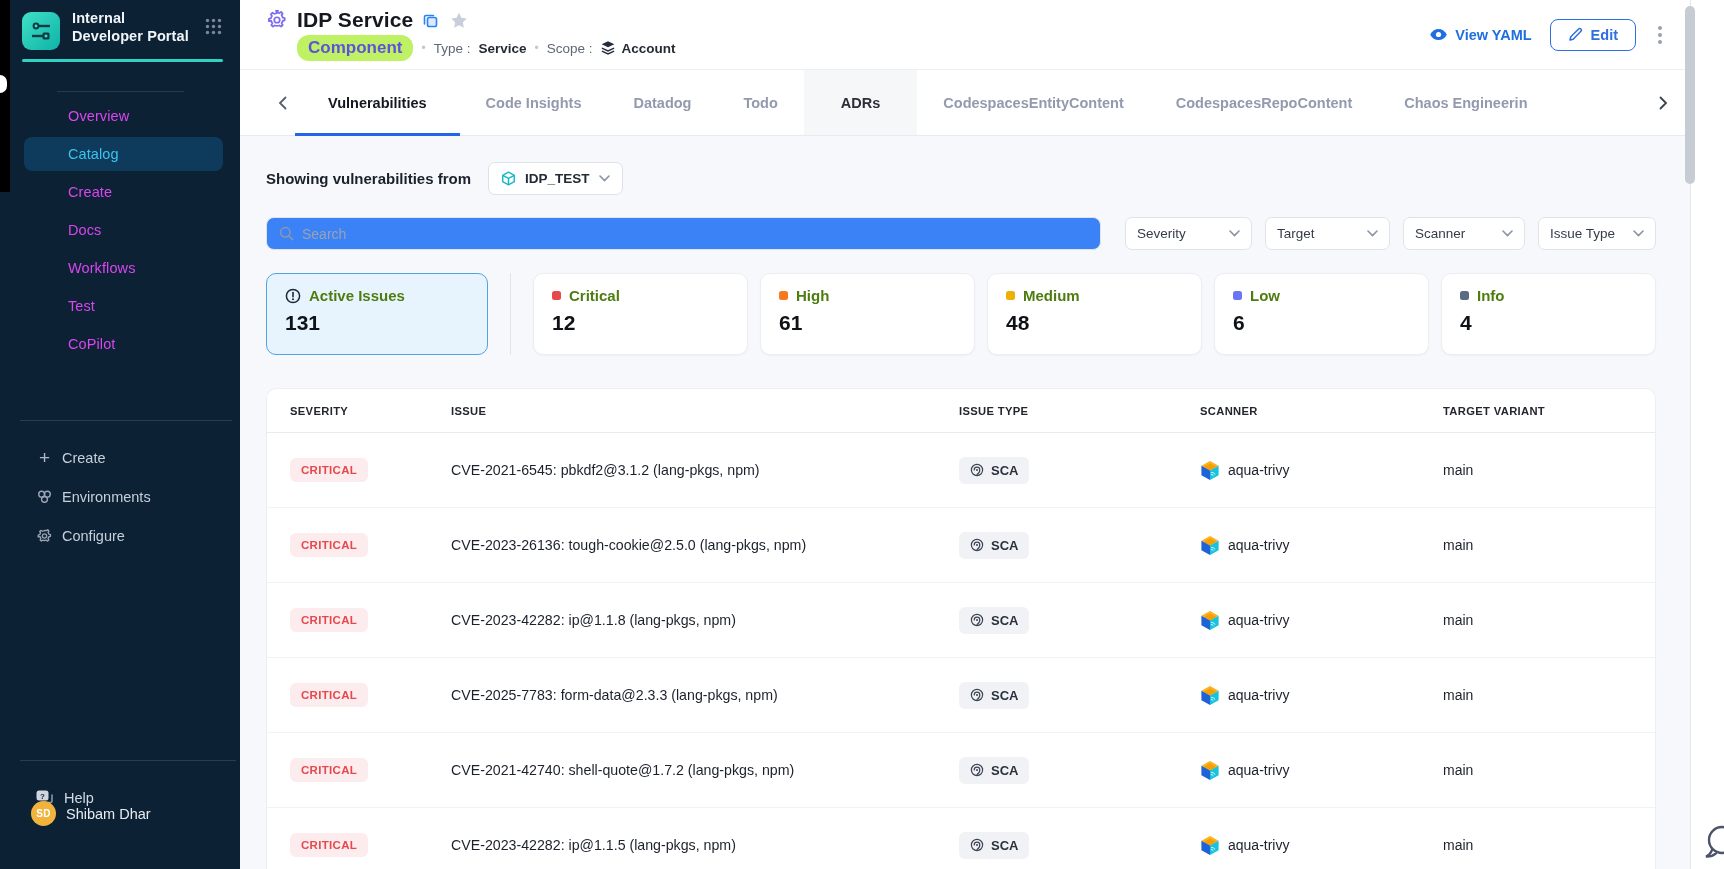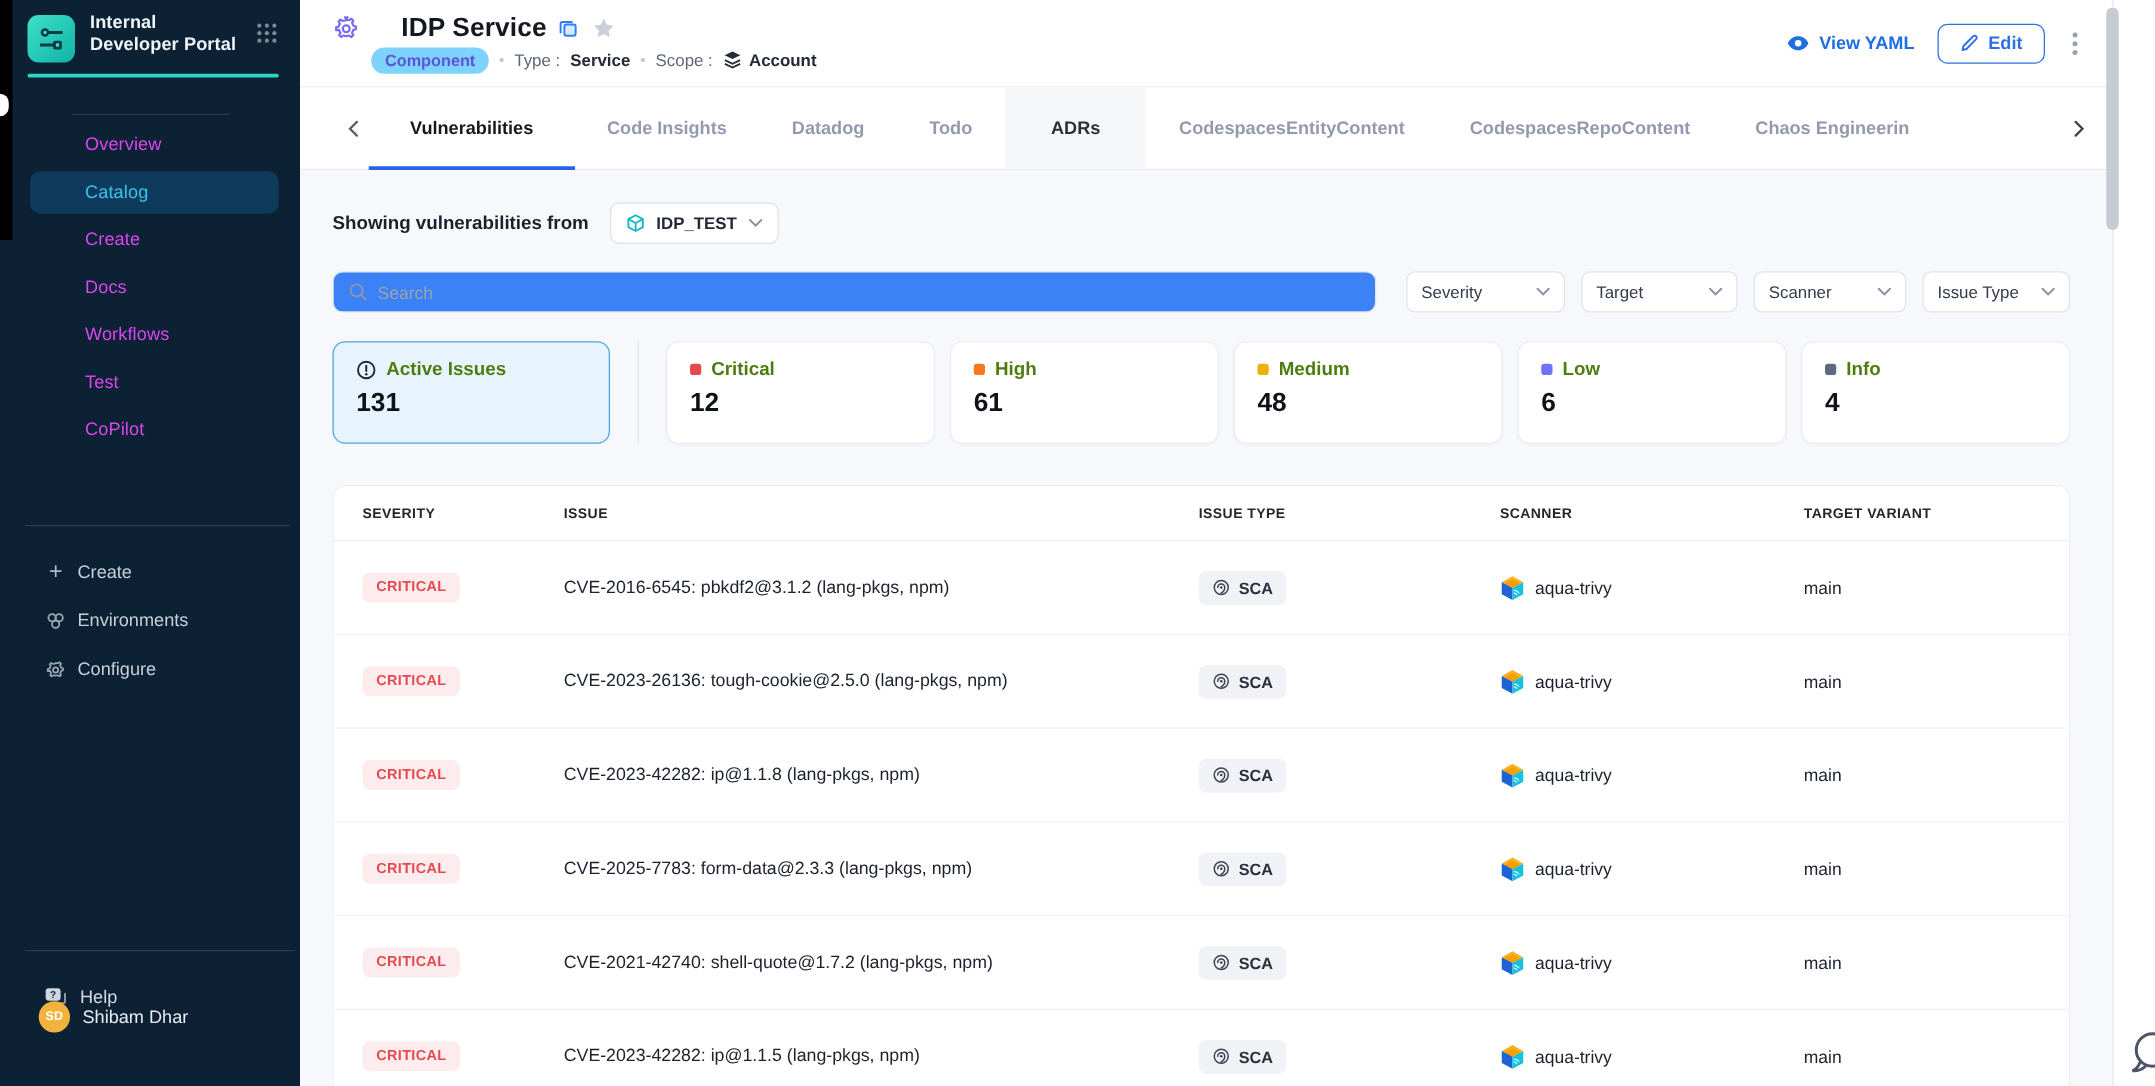--- a/index.html
+++ b/index.html
@@ -40,24 +40,24 @@
   .avatar { width:25px; height:25px; border-radius:50%; background:#f2b33c; color:#fff; font-size:10px; font-weight:700;
     display:flex; align-items:center; justify-content:center; letter-spacing:.2px; }
   .user-name { margin-left:10px; font-size:14.5px; color:#e6ebf1; }
 
   
   .main { position:absolute; left:240px; top:0; width:1450px; height:869px; background:#f7f8fb; }
 
   .page-header { height:69px; background:#fff; display:flex; align-items:center; padding:0 24px 0 26px; }
   .title-block { display:flex; flex-direction:column; gap:3px; }
   .title-row { display:flex; align-items:center; gap:9px; }
-  .page-title { font-size:21px; font-weight:800; color:#15181f; letter-spacing:.1px;margin-left:24px; }
+  .page-title { font-size:21px; font-weight:800; color:#15181f; letter-spacing:.1px; }
   .star { color:#c9cfda; font-size:17px; margin-left:2px; }
   .subtitle-row { display:flex; align-items:center; gap:8px; margin-left:31px; font-size:13.5px; }
-  .kind-badge { background:#7dd3fc; color:#5f52d8; border-radius:12px; padding:3px 11px; font-size:13px; font-weight:600; }
+  .kind-badge { background:#bef264; color:#5f52d8; border-radius:12px; padding:3px 11px; font-size:17px; font-weight:600; }
   .meta-dot { color:#c2c7d2; font-size:12px; }
   .meta-label { color:#5e6775; }
   .meta-value { color:#252b36; font-weight:700; }
   .scope-group { display:flex; align-items:center; gap:5px; }
   .header-actions { margin-left:auto; display:flex; align-items:center; gap:18px; }
   .view-yaml { display:flex; align-items:center; gap:7px; color:#1f6fe0; font-size:14.5px; font-weight:700; cursor:pointer; }
   .edit-btn { display:flex; align-items:center; gap:8px; border:1.5px solid #2e6fe4; color:#2e6fe4; background:#fff;
     border-radius:8px; padding:7px 17px; font-size:14.5px; font-weight:700; cursor:pointer; }
   .kebab { display:flex; flex-direction:column; gap:3px; padding:4px; cursor:pointer; }
   .kebab i { width:4px; height:4px; border-radius:50%; background:#9aa1ae; }
@@ -439,21 +439,21 @@
       <div class="thead">
         <div class="th">SEVERITY</div>
         <div class="th">ISSUE</div>
         <div class="th">ISSUE TYPE</div>
         <div class="th">SCANNER</div>
         <div class="th">TARGET VARIANT</div>
       </div>
       <div id="row-mount">
           <div class="trow">
     <div class="td"><span class="sev-badge">CRITICAL</span></div>
-    <div class="td td-issue">CVE-2016-6545: pbkdf2@3.1.2 (lang-pkgs, npm)</div>
+    <div class="td td-issue">CVE-2021-6545: pbkdf2@3.1.2 (lang-pkgs, npm)</div>
     <div class="td">
       <span class="type-pill">
         <svg width="14" height="14" viewBox="0 0 14 14">
           <circle cx="7" cy="7" r="5.6" fill="none" stroke="#3c4454" stroke-width="1.2"></circle>
           <path d="M4.2 7a2.8 2.8 0 0 1 5.6 0c0 1.8-1 3.4-2.8 4.4" fill="none" stroke="#3c4454" stroke-width="1.2" stroke-linecap="round"></path>
           <circle cx="7" cy="7" r="1" fill="#3c4454"></circle>
         </svg>
         <span>SCA</span>
       </span>
     </div>

